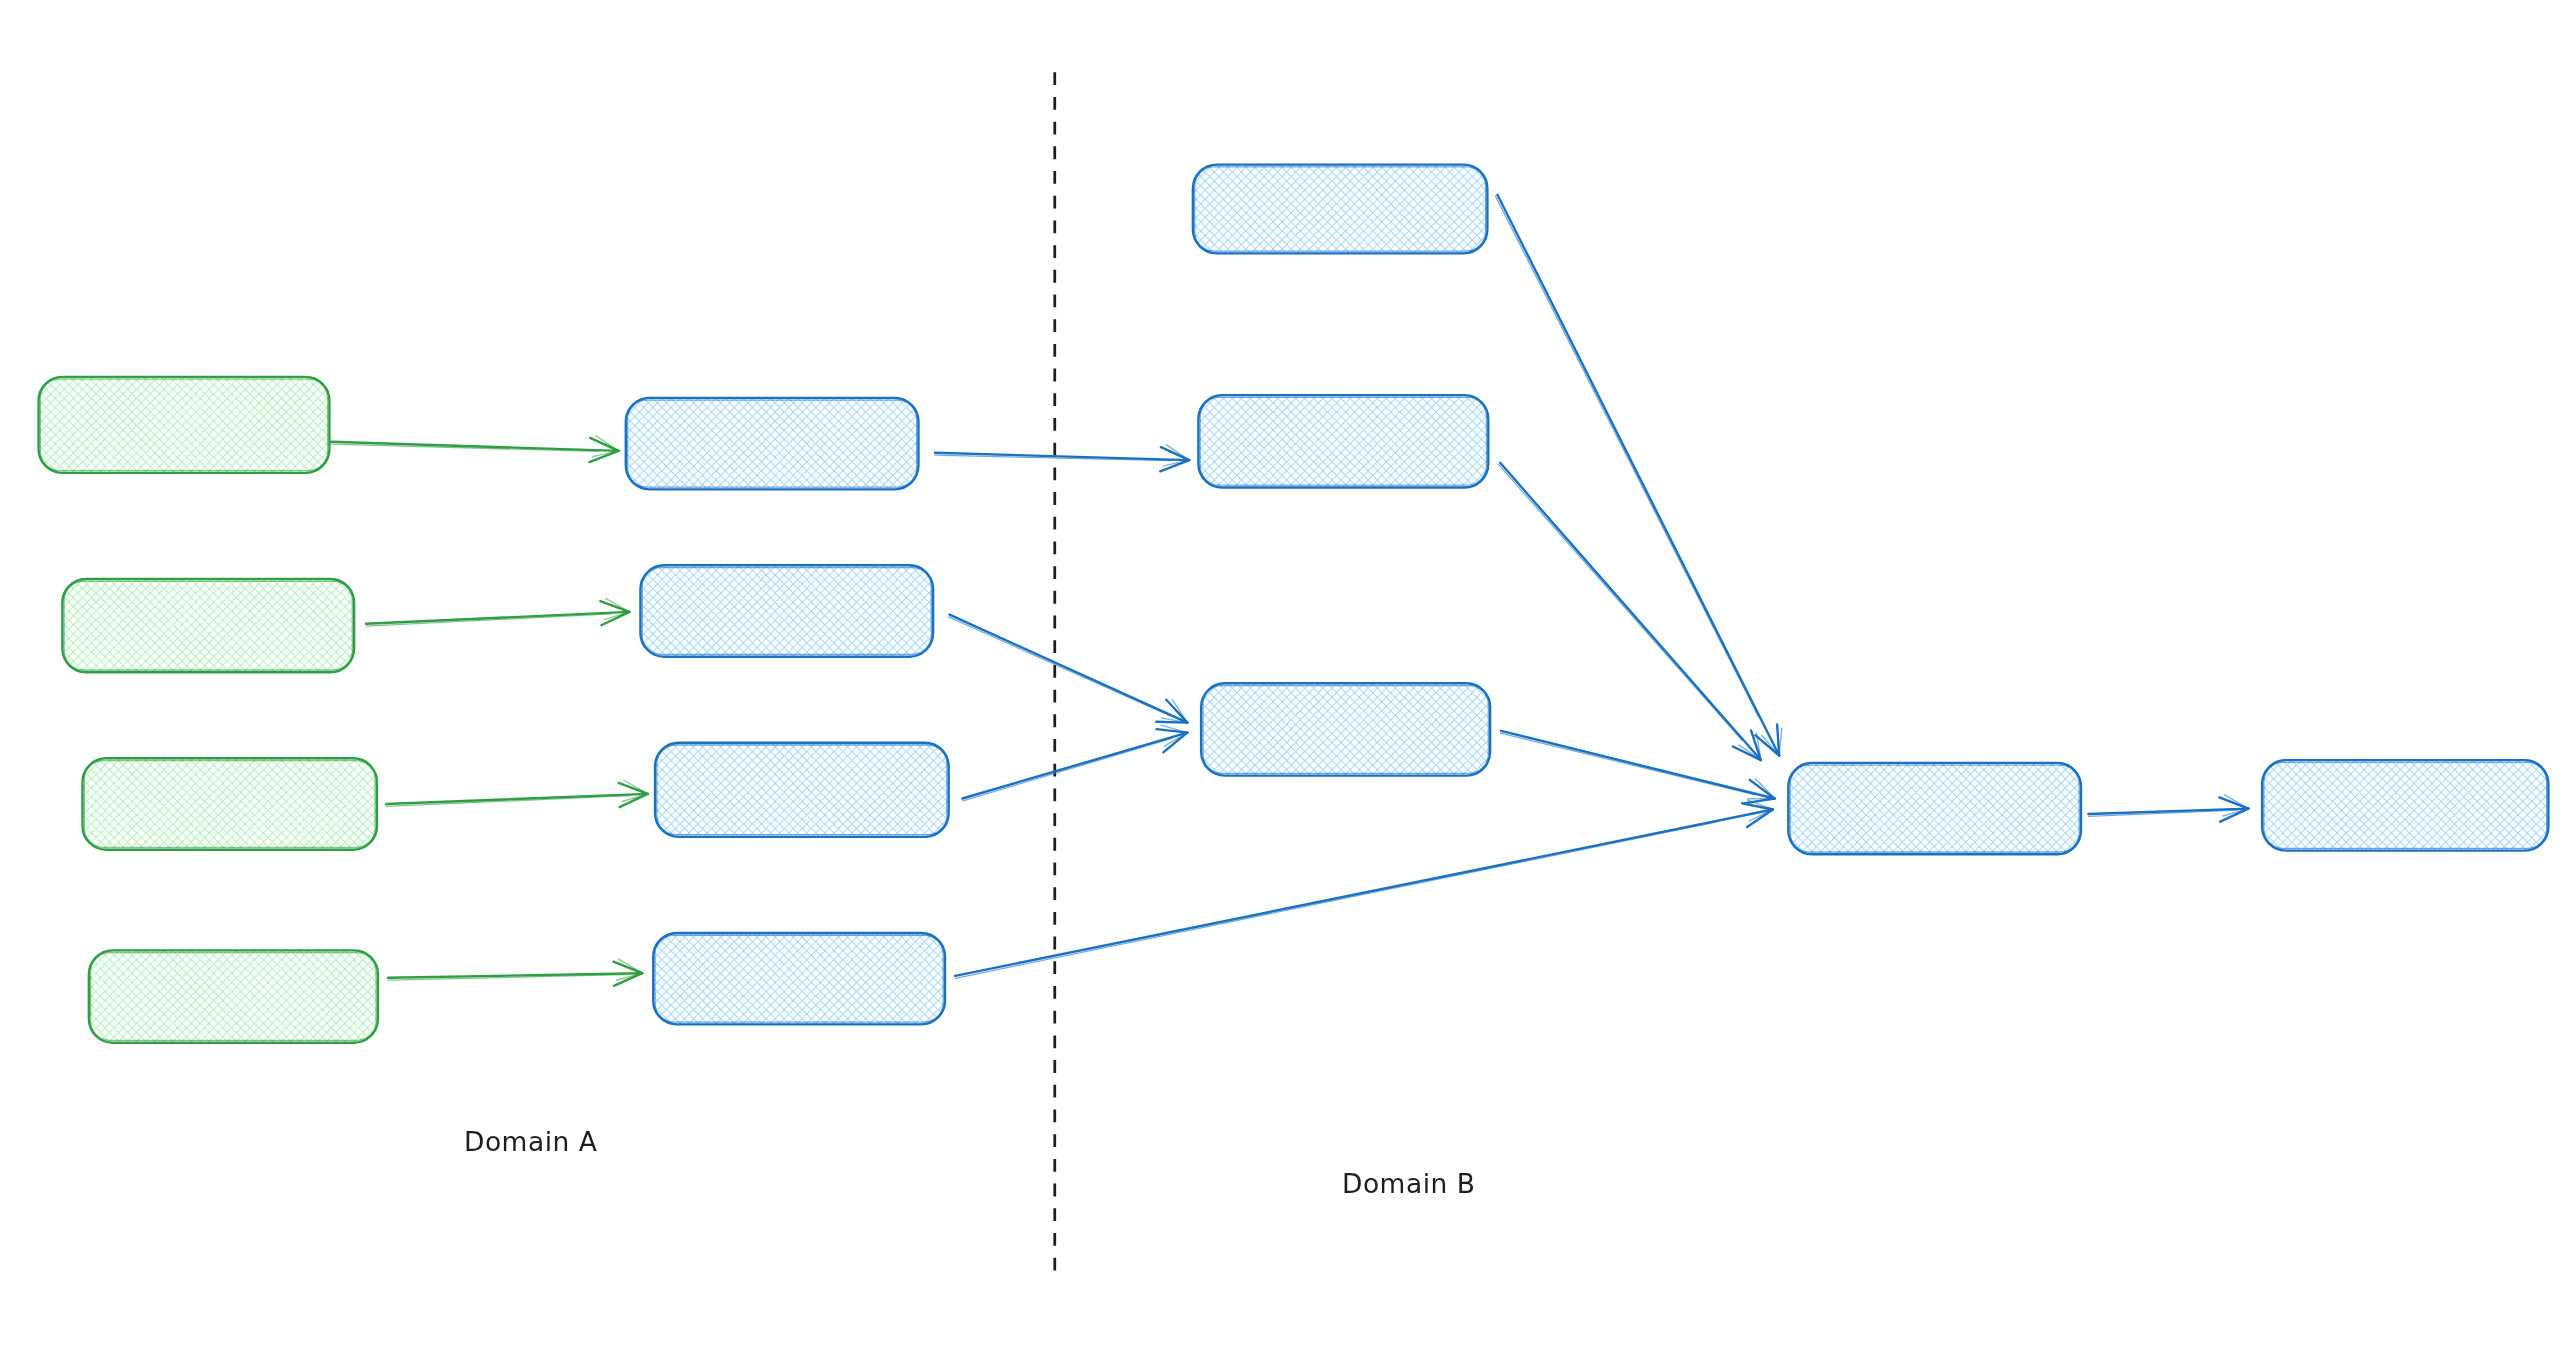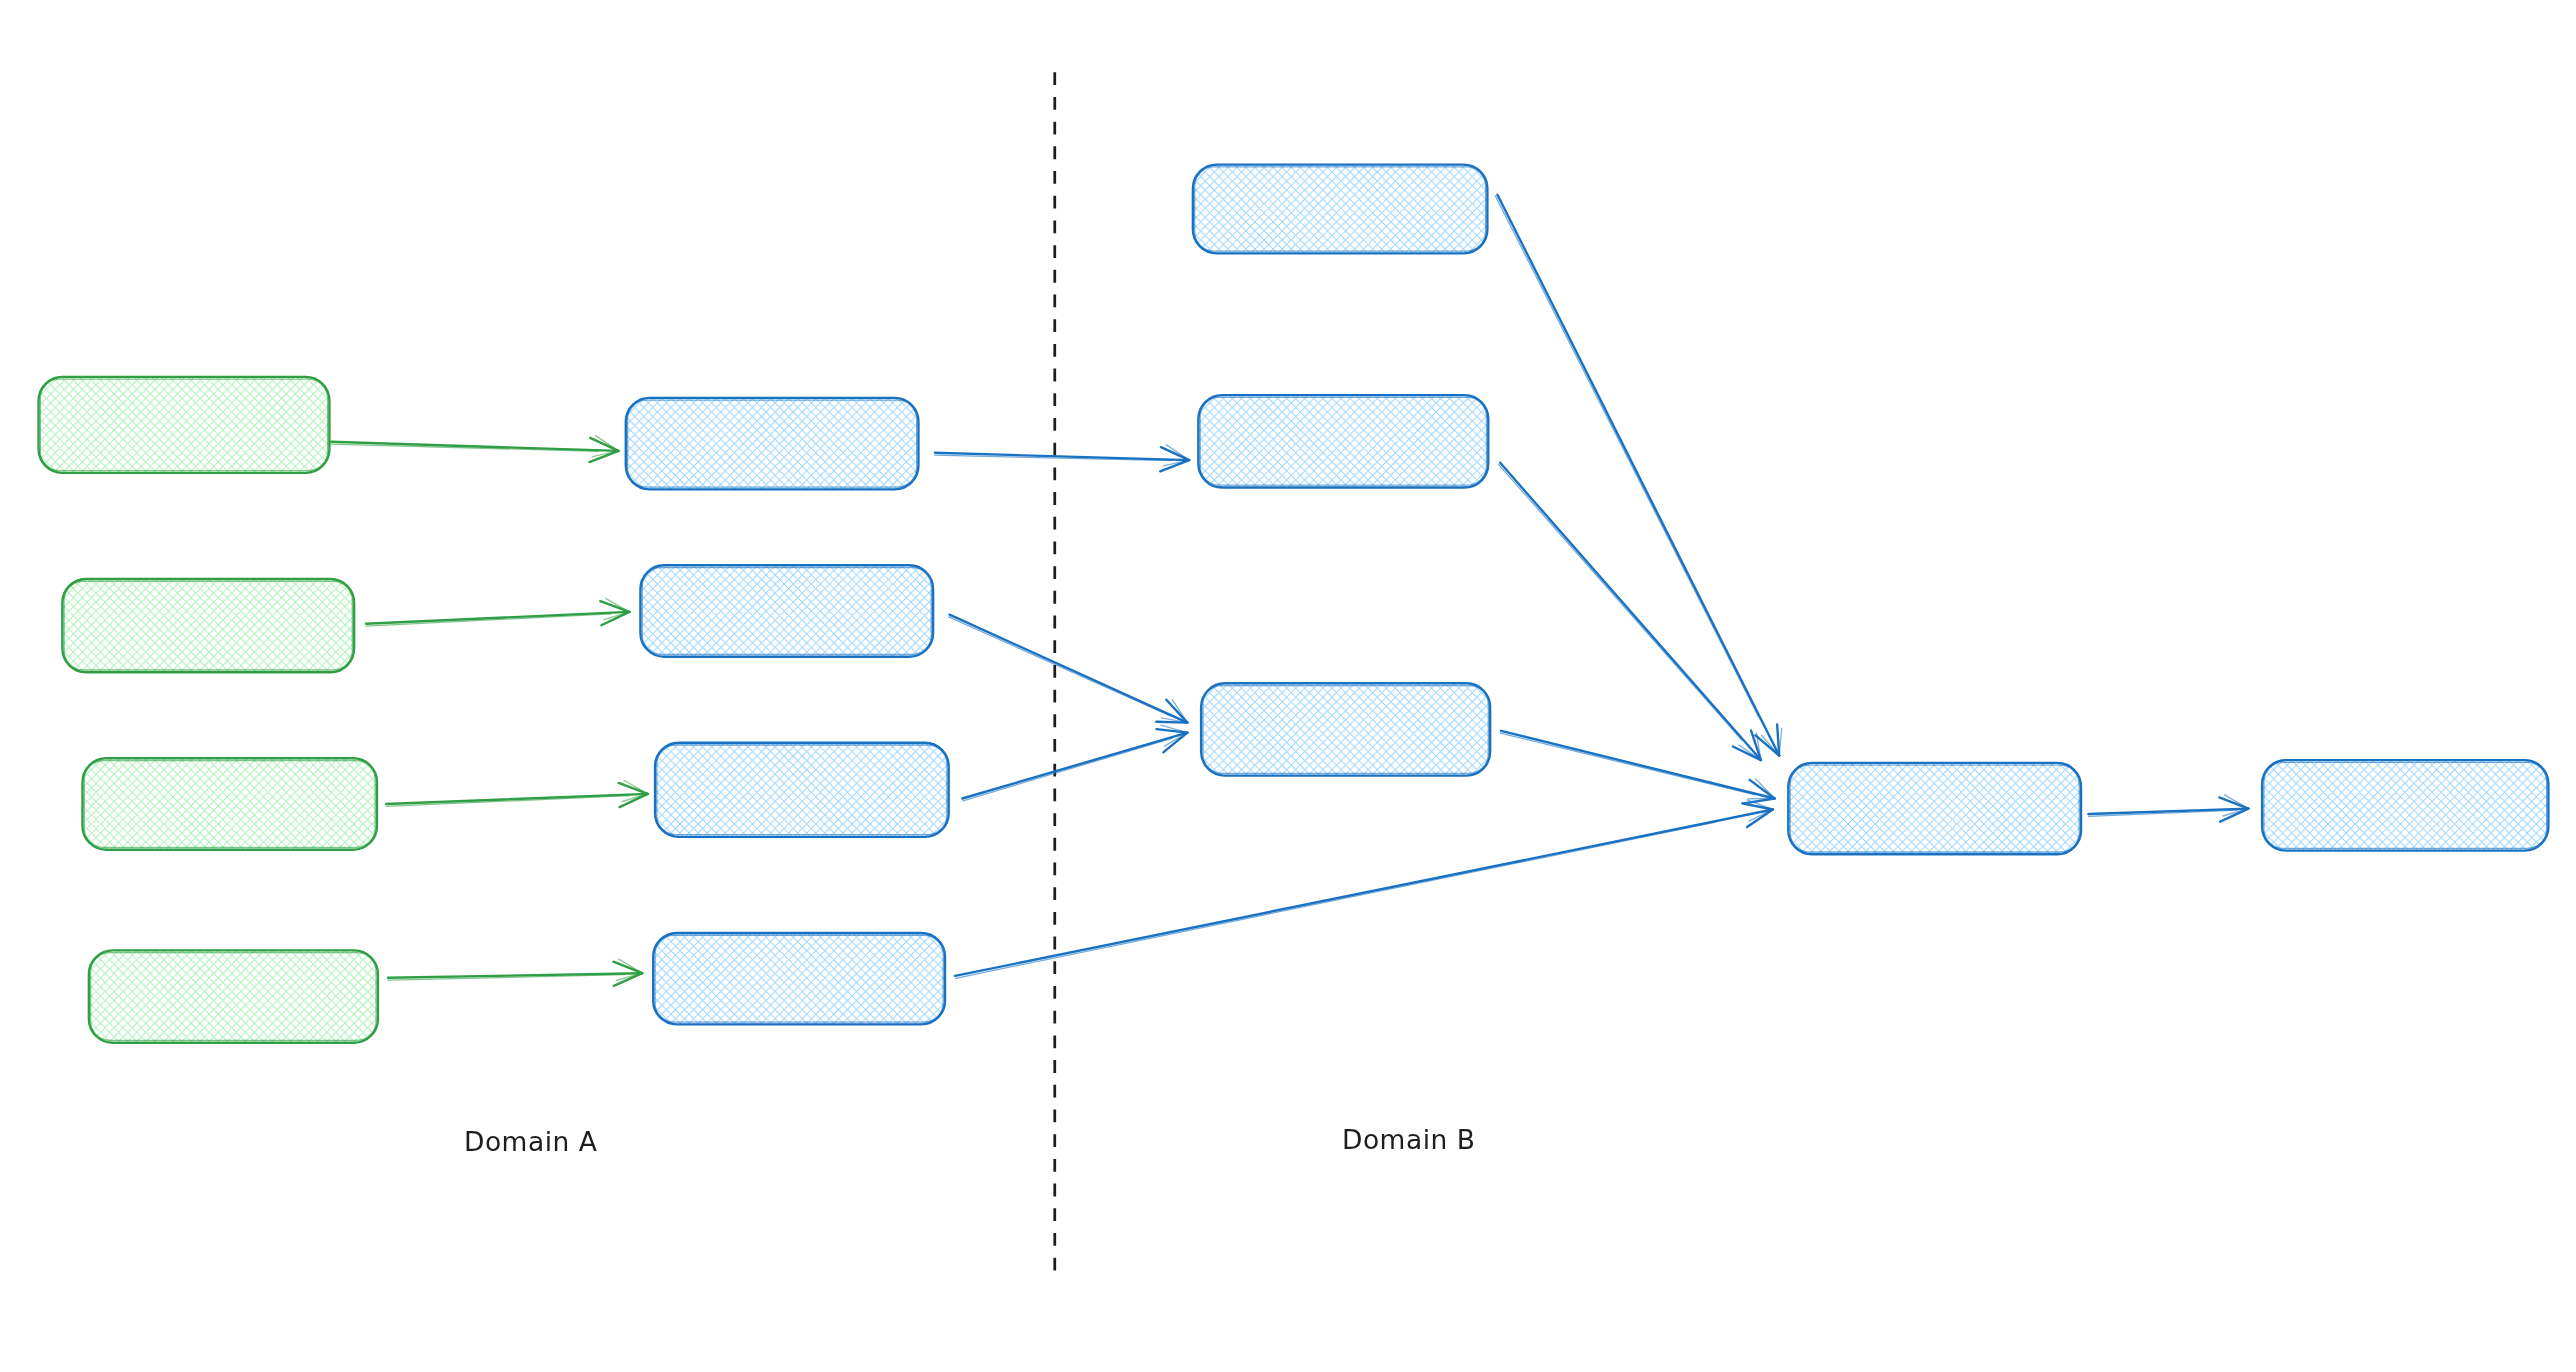--- a/index.html
+++ b/index.html
@@ -7,21 +7,21 @@
     width:2576px;height:1372px;position:relative;overflow:hidden;
     background:#ffffff;font-family:"DejaVu Sans",sans-serif;
   }
   svg[data-name="diagram-canvas"]{position:absolute;left:0;top:0;}
   .diagram-label{
     position:absolute;font-family:"DejaVu Sans",sans-serif;
     font-size:26.5px;font-weight:500;letter-spacing:0.5px;color:#1e1e1e;
     white-space:nowrap;
   }
   #labelA{left:464px;top:1126px;}
-  #labelB{left:1342px;top:1124px;}
+  #labelB{left:1342px;top:1168px;}
 </style>
 </head>
 <body>
 
 <div data-name="diagram" style="width:2576px;height:1372px;position:relative;">
   <svg data-name="diagram-canvas" width="2576" height="1372" viewBox="0 0 2816 1500" xmlns="http://www.w3.org/2000/svg">
       <defs>
         <pattern id="h-green-0" width="7" height="7" patternUnits="userSpaceOnUse" patternTransform="rotate(45)">
           <line x1="0.5" y1="-1" x2="0.5" y2="8" stroke="#b2f2bb" stroke-width="1.35"></line>
         </pattern>

